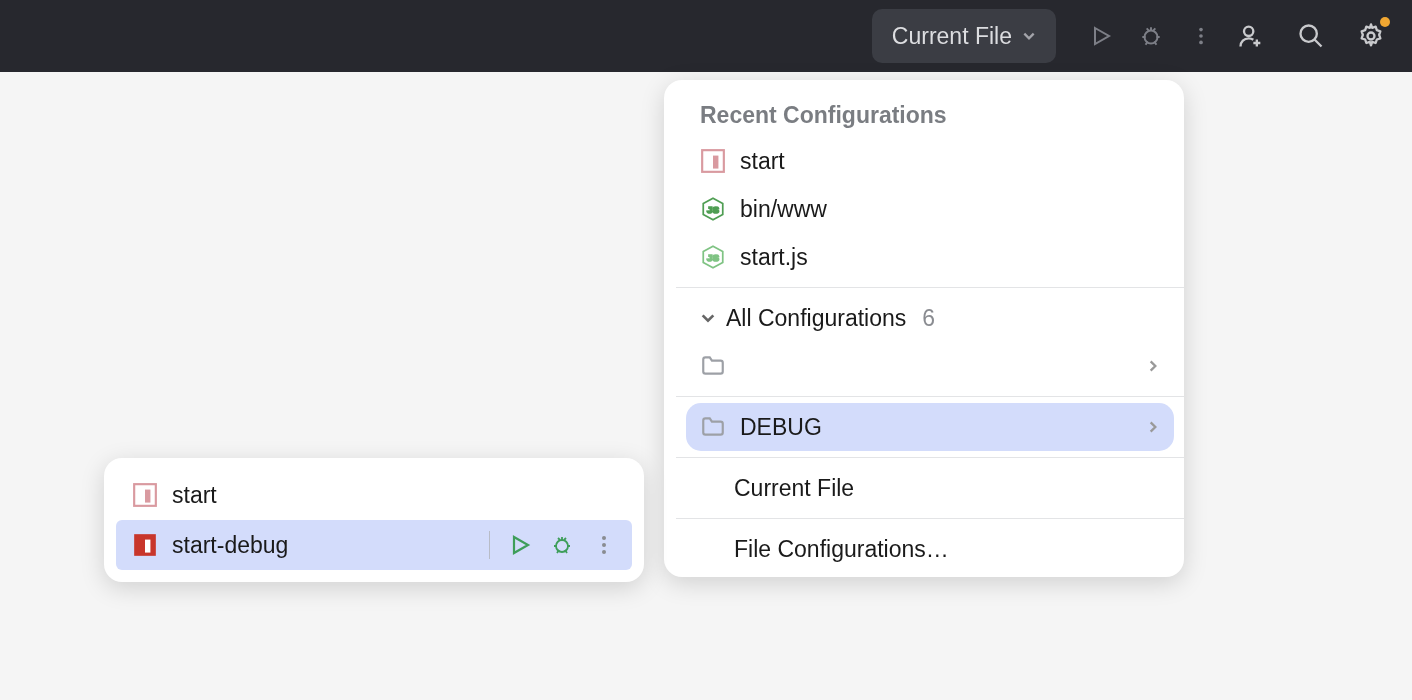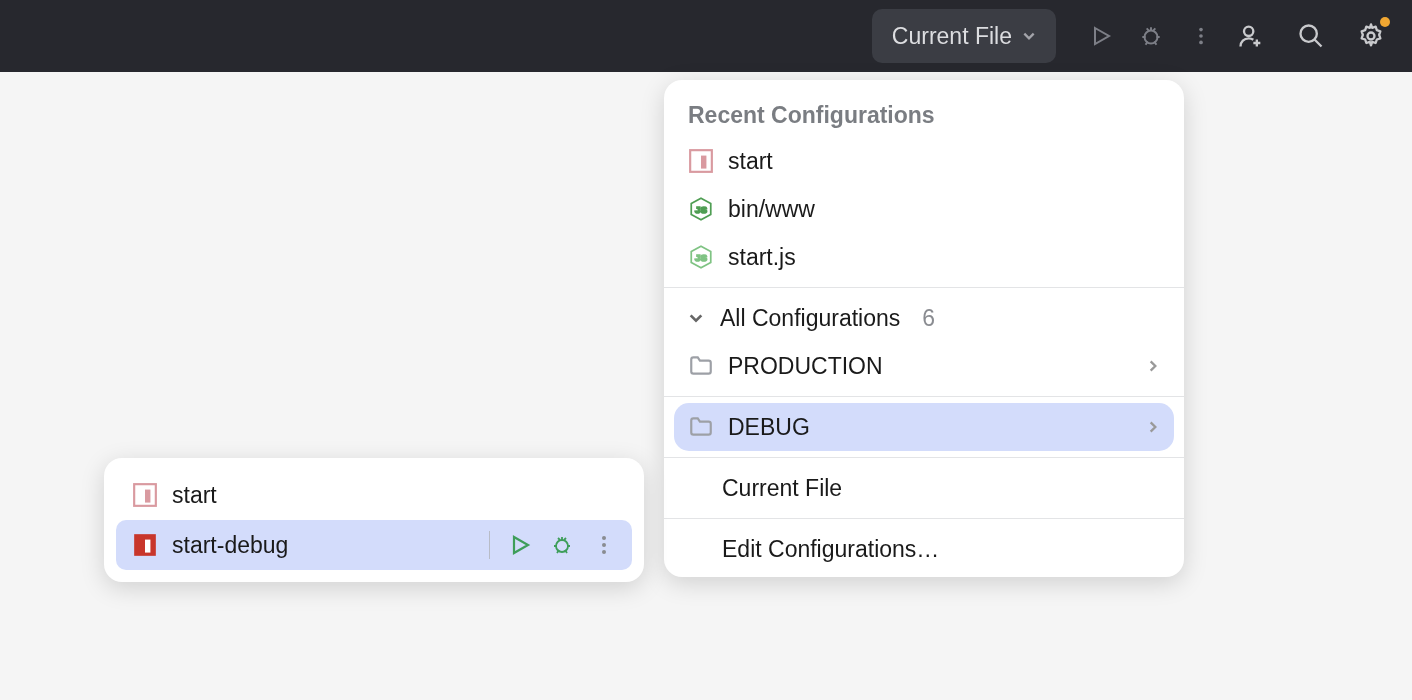--- a/index.html
+++ b/index.html
@@ -49,21 +49,21 @@
 
   
   .config-panel {
     position: absolute;
     top: 80px;
     left: 664px;
     width: 520px;
     background: #fff;
     border-radius: 18px;
     box-shadow: 0 6px 24px rgba(0,0,0,0.15);
-    padding: 12px 0 4px 0;
+    padding: 12px 0 4px 12px;
   }
   .panel-header {
     color: #7a7d82;
     font-size: 23px;
     font-weight: 600;
     padding: 10px 24px 8px;
   }
   .panel-item {
     display: flex;
     align-items: center;
@@ -79,21 +79,21 @@
     border-radius: 15px;
     margin: 0 10px;
     padding: 8px 14px;
   }
   .panel-item .spacer { flex: 1; }
   .chevron-right { color: #999; }
   .divider { height: 1px; background: #e3e4e6; margin: 6px 0; }
   .section-item {
     display: flex;
     align-items: center;
-    gap: 16px;
+    gap: 10px;
     padding: 8px 24px;
     font-size: 23px;
     color: #1a1a1a;
     height: 48px;
   }
   .section-item .count { color: #8a8c91; margin-left: 6px; }
   .indent-none { padding-left: 58px; }
   
   
   .npm-icon {
@@ -122,21 +122,21 @@
     display: flex;
     align-items: center;
     gap: 14px;
     padding: 8px 16px;
     font-size: 23px;
     color: #1a1a1a;
     cursor: pointer;
     height: 50px;
     border-radius: 10px;
   }
-  .submenu-item.selected { background: #d3dcfb; }
+  .submenu-item.selected { background: #d3dcfb; border-radius: 6px; }
   .submenu-item .spacer { flex: 1; }
   .action-group { display: flex; align-items: center; gap: 18px; }
   .action-divider { width: 1px; height: 28px; background: #b8bcc7; }
   .action-icon { color: #3e9e5a; width: 24px; height: 24px; cursor: pointer; }
   .action-icon.more { color: #8a8c91; }
 </style>
 </head>
 <body>
 
 <div class="toolbar">
@@ -232,21 +232,20 @@
     <span>All Configurations</span>
     <span class="count">6</span>
   </div>
 
   <div class="panel-item">
     <span class="folder-icon">
       <svg viewBox="0 0 24 24" fill="none" stroke="currentColor" stroke-width="2">
           <path d="M3 6a2 2 0 012-2h4l2 3h8a2 2 0 012 2v8a2 2 0 01-2 2H5a2 2 0 01-2-2V6z"></path>
         </svg>
     </span>
-    <span>PRODUCTION</span>
     <span class="spacer"></span>
     <svg class="chevron-right" width="14" height="14" viewBox="0 0 12 12" fill="none" stroke="currentColor" stroke-width="2">
         <path d="M4 2l4 4-4 4"></path>
       </svg>
   </div>
 
   <div class="divider"></div>
 
 
   <div class="panel-item selected">
@@ -264,21 +263,21 @@
 
   <div class="divider"></div>
 
   <div class="panel-item indent-none">
     <span>Current File</span>
   </div>
 
   <div class="divider"></div>
 
   <div class="panel-item indent-none">
-    <span>Edit Configurations…</span>
+    <span>File Configurations…</span>
   </div>
 </div>
 
 <div class="submenu-panel">
   <div class="submenu-item">
     <span class="npm-icon">
       <svg viewBox="0 0 24 24">
           <rect x="2" y="2" width="20" height="20" fill="none" stroke="#d99aa0" stroke-width="2"></rect>
           <rect x="12" y="7" width="5" height="12" fill="#d99aa0"></rect>
         </svg>

